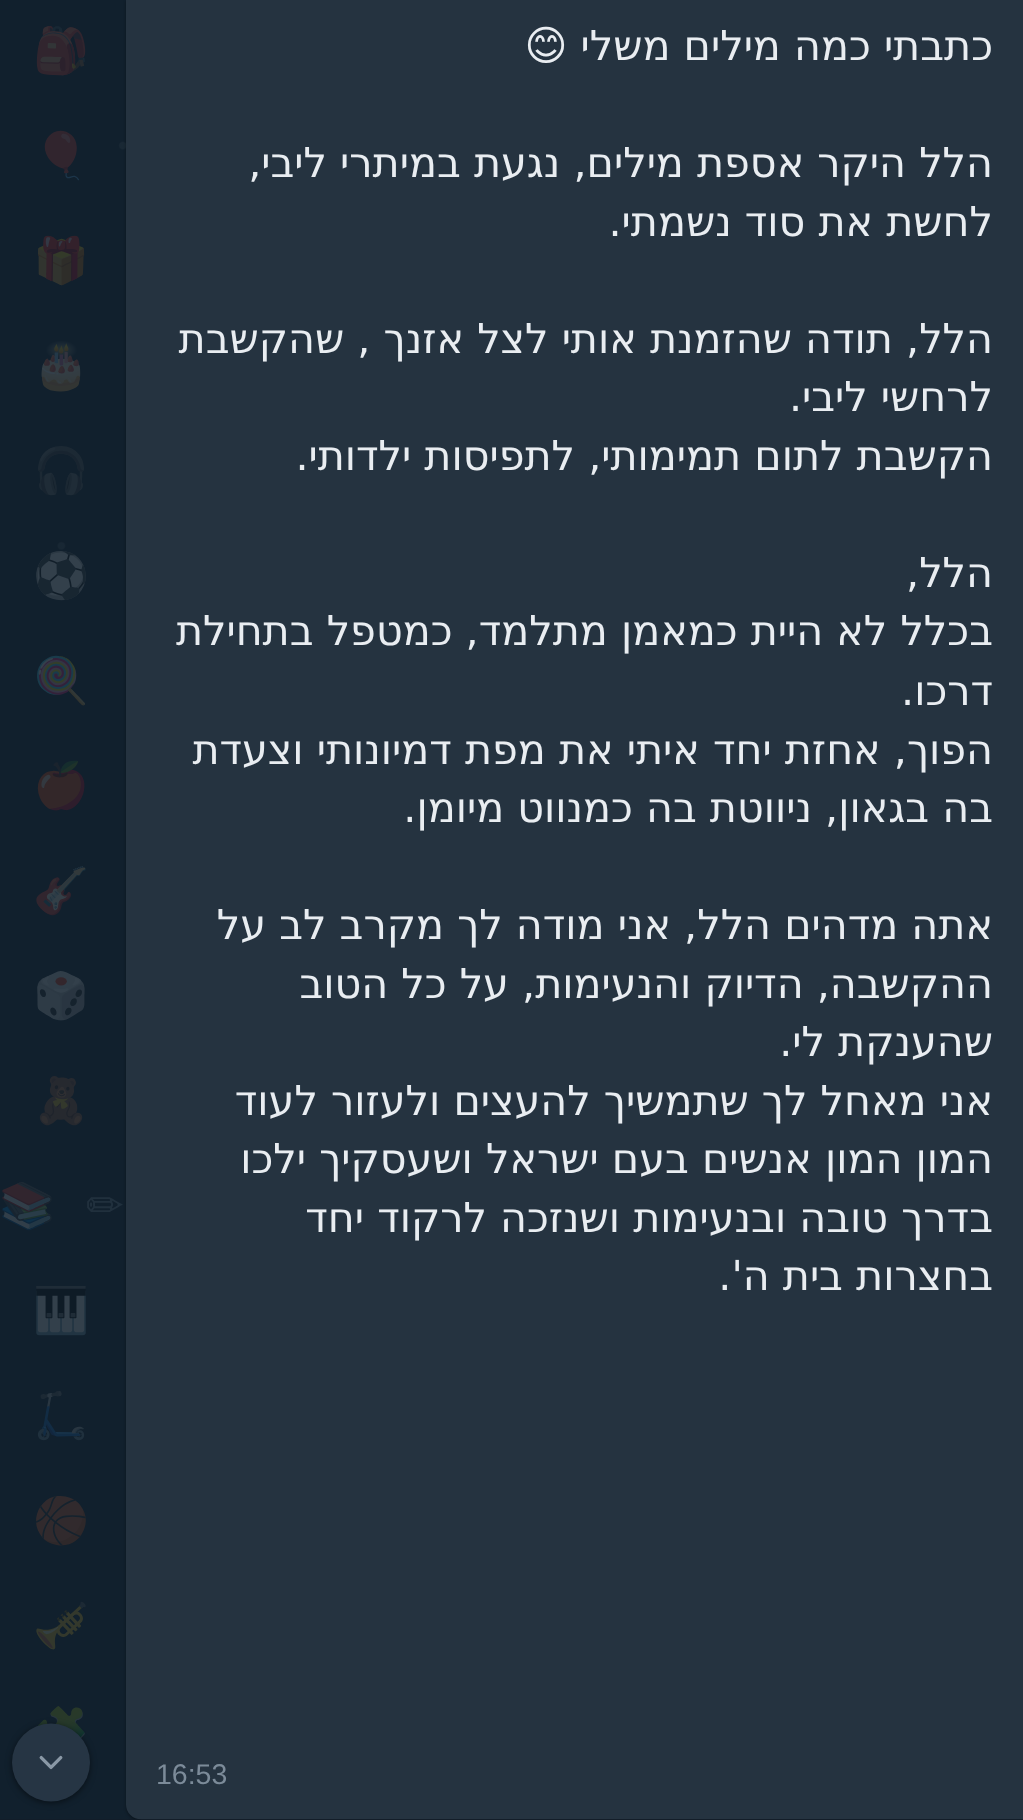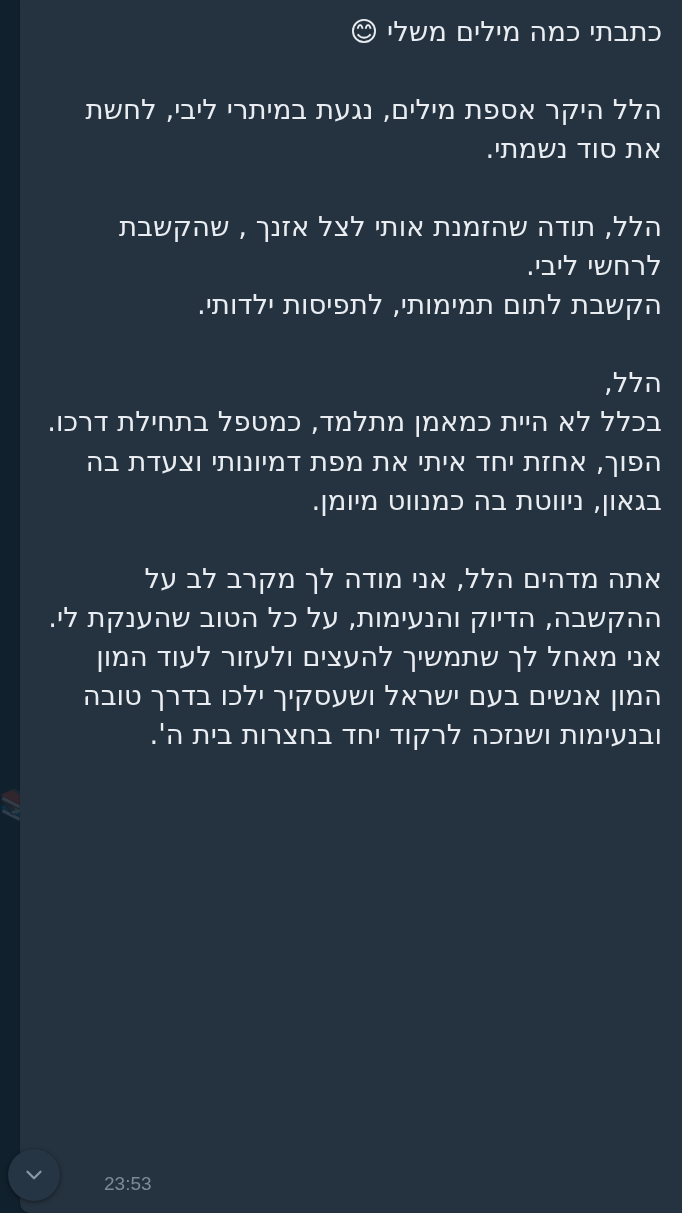--- a/index.html
+++ b/index.html
@@ -42,21 +42,21 @@
     word-break: break-all;
   }
   #doodle-left  { left: -6px; }
   #doodle-right { right: -6px; opacity: 0.06; }
 
   
   #bubble {
     position: absolute;
     top: 0;
     right: 0;
-    width: 662px;
+    width: 598px;
     min-height: 1213px;
     background: #253340;
     box-shadow: 0 1px 2px rgba(0,0,0,0.35);
     border-radius: 0 0 0 10px;
     box-sizing: border-box;
     padding: 12px 20px 40px 22px;
     direction: rtl;
     text-align: right;
   }
   .msg-text {
@@ -113,21 +113,21 @@
 הקשבת לתום תמימותי, לתפיסות ילדותי.
 
 הלל,
 בכלל לא היית כמאמן מתלמד, כמטפל בתחילת דרכו.
 הפוך, אחזת יחד איתי את מפת דמיונותי וצעדת בה בגאון, ניווטת בה כמנווט מיומן.
 
 אתה מדהים הלל, אני מודה לך מקרב לב על ההקשבה, הדיוק והנעימות, על כל הטוב שהענקת לי.
 אני מאחל לך שתמשיך להעצים ולעזור לעוד המון המון אנשים בעם ישראל ושעסקיך ילכו בדרך טובה ובנעימות ושנזכה לרקוד יחד בחצרות בית ה'.</div>
 </div>
 
-<div id="timestamp">23:53</div>
+<div id="timestamp">16:53</div>
 
 <div id="scroll-down-btn">
   <span>
     <svg width="26" height="26" viewBox="0 0 24 24" fill="none" stroke="#8a98a6" stroke-width="2.1" stroke-linecap="round" stroke-linejoin="round">
       <polyline points="6 9 12 15 18 9"></polyline>
     </svg>
   </span>
 </div>
 
 </body></html>

